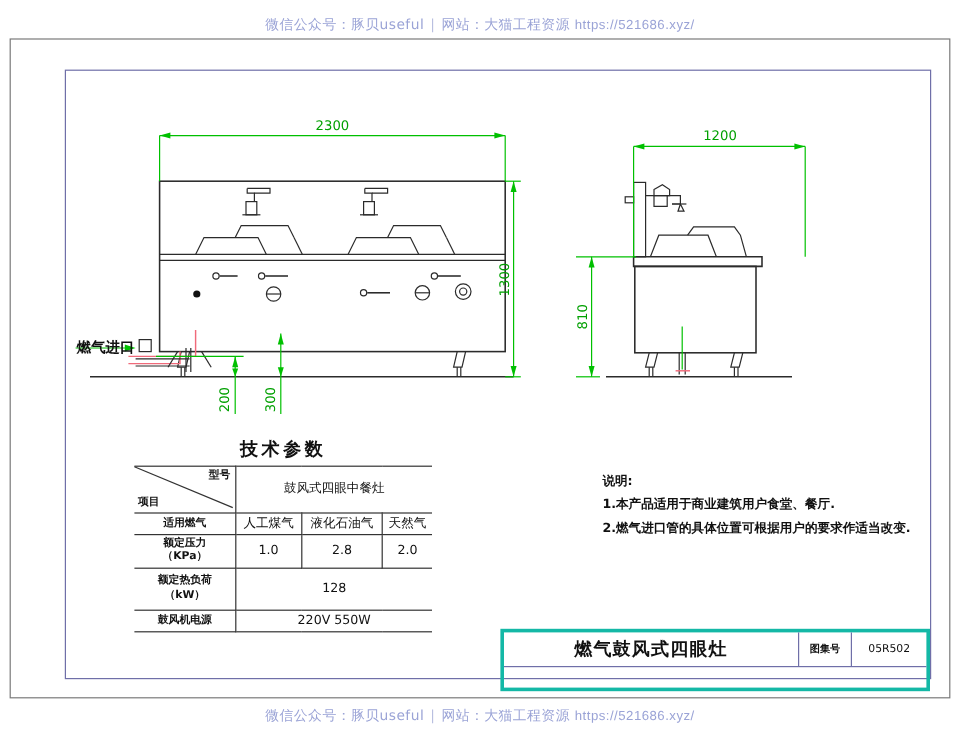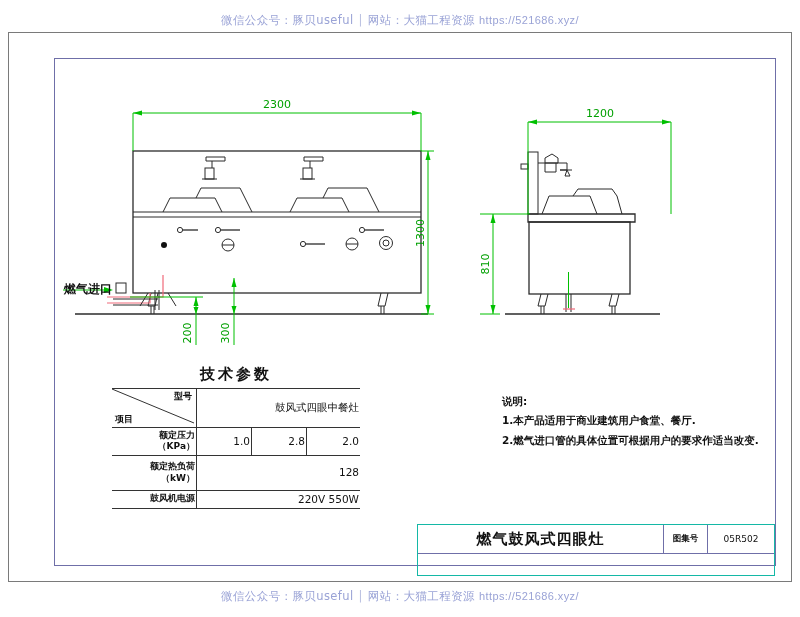--- a/index.html
+++ b/index.html
@@ -34,36 +34,36 @@
   .red{stroke:#f06a7a;stroke-width:1.2;fill:none;}
   .dimtxt{fill:#00a000;font-size:11px;font-family:"DejaVu Sans","Liberation Sans",sans-serif;}
   .cn{fill:#111;font-family:"DejaVu Sans","Liberation Sans",sans-serif;}
 
   
   #params{position:absolute;left:112px;top:388px;width:248px;}
   #params-title{position:absolute;left:112px;top:365px;width:248px;text-align:center;
     font-size:15px;font-weight:bold;color:#111;letter-spacing:3px;}
   table.pt{border-collapse:collapse;width:248px;font-size:9px;color:#111;}
   table.pt td{border-top:1px solid #333;border-bottom:1px solid #333;
-    text-align:right;padding:2px 1px;line-height:1.25;}
+    text-align:center;padding:2px 1px;line-height:1.25;}
   table.pt td.lbl{width:82px;border-right:1px solid #333;font-weight:bold;font-size:9px;}
   table.pt td.v{font-family:"DejaVu Sans","Liberation Sans",sans-serif;font-size:10.5px;}
   table.pt td.sep{border-right:1px solid #333;}
   .hdrcell{position:relative;height:34px;}
   .hdrcell .d1{position:absolute;right:4px;top:2px;font-weight:bold;font-size:9px;}
   .hdrcell .d2{position:absolute;left:3px;bottom:2px;font-weight:bold;font-size:9px;}
   .hdrcell svg.diag{position:absolute;left:0;top:0;}
 
   
   #notes{position:absolute;left:455px;top:392px;width:300px;color:#111;
     font-size:10.5px;line-height:1.85;font-weight:bold;margin-left:47px;}
 
   
   #titleblock{position:absolute;left:417px;top:524px;width:358px;height:52px;
-    border:1px solid #14b8a6;box-sizing:border-box;}
+    border:3px solid #14b8a6;box-sizing:border-box;}
   .tb-row{display:flex;box-sizing:border-box;}
   .tb-top{height:29px;border-bottom:1px solid #6f6fa8;}
   .tb-bot{height:21px;}
   .tb-name{flex:0 0 245px;display:flex;align-items:center;justify-content:center;
     font-size:15px;font-weight:bold;color:#111;border-right:1px solid #6f6fa8;letter-spacing:1px;}
   .tb-k{flex:0 0 43px;display:flex;align-items:center;justify-content:center;
     font-size:8.5px;font-weight:bold;color:#111;border-right:1px solid #6f6fa8;}
   .tb-v{flex:1;display:flex;align-items:center;justify-content:center;
     font-size:9px;color:#111;font-family:"DejaVu Sans","Liberation Sans",sans-serif;}
   .tb-cell{display:flex;align-items:center;justify-content:center;font-size:8px;
@@ -252,20 +252,26 @@
     <td class="lbl hdrcell">
       <svg class="diag" width="82" height="34">
         <line x1="0" y1="0" x2="82" y2="34" stroke="#333" stroke-width="1"></line>
       </svg>
       <span class="d1">型号</span>
       <span class="d2">项目</span>
     </td>
     <td class="v" colspan="3">鼓风式四眼中餐灶</td>
   </tr>
   <tr>
+    <td class="lbl">适用燃气</td>
+    <td class="v sep">人工煤气</td>
+    <td class="v sep">液化石油气</td>
+    <td class="v">天然气</td>
+  </tr>
+  <tr>
     <td class="lbl">
       <div>额定压力</div>
       <div>（KPa）</div>
     </td>
     <td class="v sep">1.0</td>
     <td class="v sep">2.8</td>
     <td class="v">2.0</td>
   </tr>
   <tr>
     <td class="lbl" style="height:30px">

